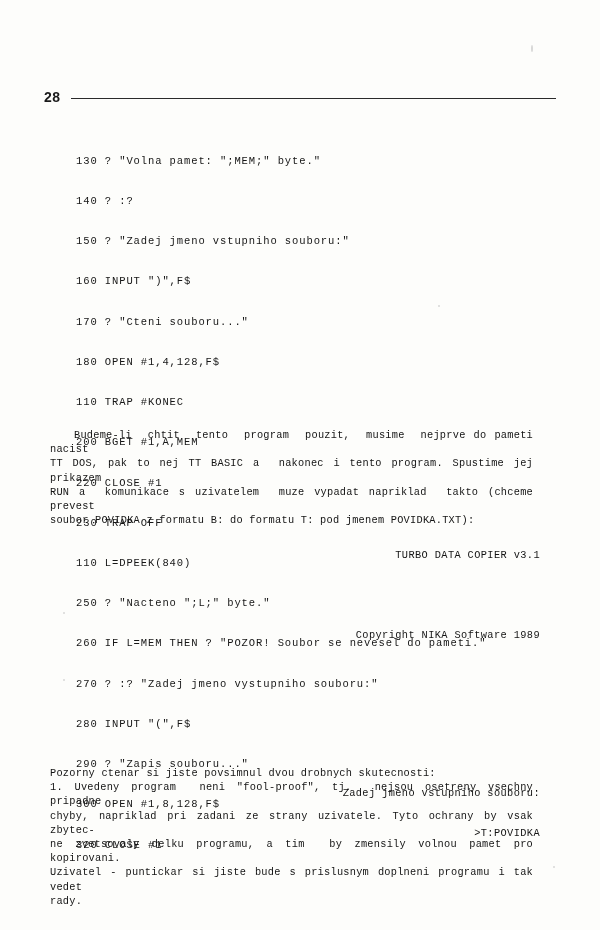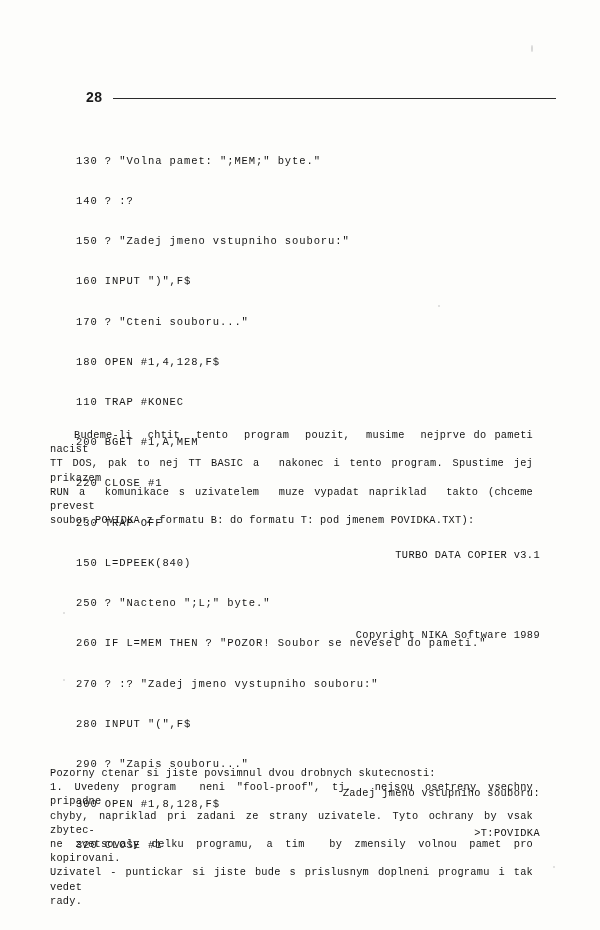--- a/index.html
+++ b/index.html
@@ -22,21 +22,20 @@
   }
   
   .page-header {
     position: absolute;
     top: 88px;
     left: 44px;
     right: 44px;
     height: 18px;
     display: flex;
     align-items: center;
-    margin-left: 42px;
   }
   .page-number {
     font-family: "Liberation Sans", sans-serif;
     font-size: 14px;
     font-weight: bold;
     letter-spacing: 0.5px;
     color: #1a1a1a;
     margin-right: 10px;
   }
   .header-rule {
@@ -123,21 +122,21 @@
     <span class="ln">130 ? "Volna pamet: ";MEM;" byte."</span>
     <span class="ln">140 ? :?</span>
     <span class="ln">150 ? "Zadej jmeno vstupniho souboru:"</span>
     <span class="ln">160 INPUT ")",F$</span>
     <span class="ln">170 ? "Cteni souboru..."</span>
     <span class="ln">180 OPEN #1,4,128,F$</span>
     <span class="ln">110 TRAP #KONEC</span>
     <span class="ln">200 BGET #1,A,MEM</span>
     <span class="ln">220 CLOSE #1</span>
     <span class="ln">230 TRAP OFF</span>
-    <span class="ln">150 L=DPEEK(840)</span>
+    <span class="ln">110 L=DPEEK(840)</span>
     <span class="ln">250 ? "Nacteno ";L;" byte."</span>
     <span class="ln">260 IF L=MEM THEN ? "POZOR! Soubor se nevesel do pameti."</span>
     <span class="ln">270 ? :? "Zadej jmeno vystupniho souboru:"</span>
     <span class="ln">280 INPUT "(",F$</span>
     <span class="ln">290 ? "Zapis souboru..."</span>
     <span class="ln">300 OPEN #1,8,128,F$</span>
     <span class="ln">320 CLOSE #1</span>
     
   </div>
 

